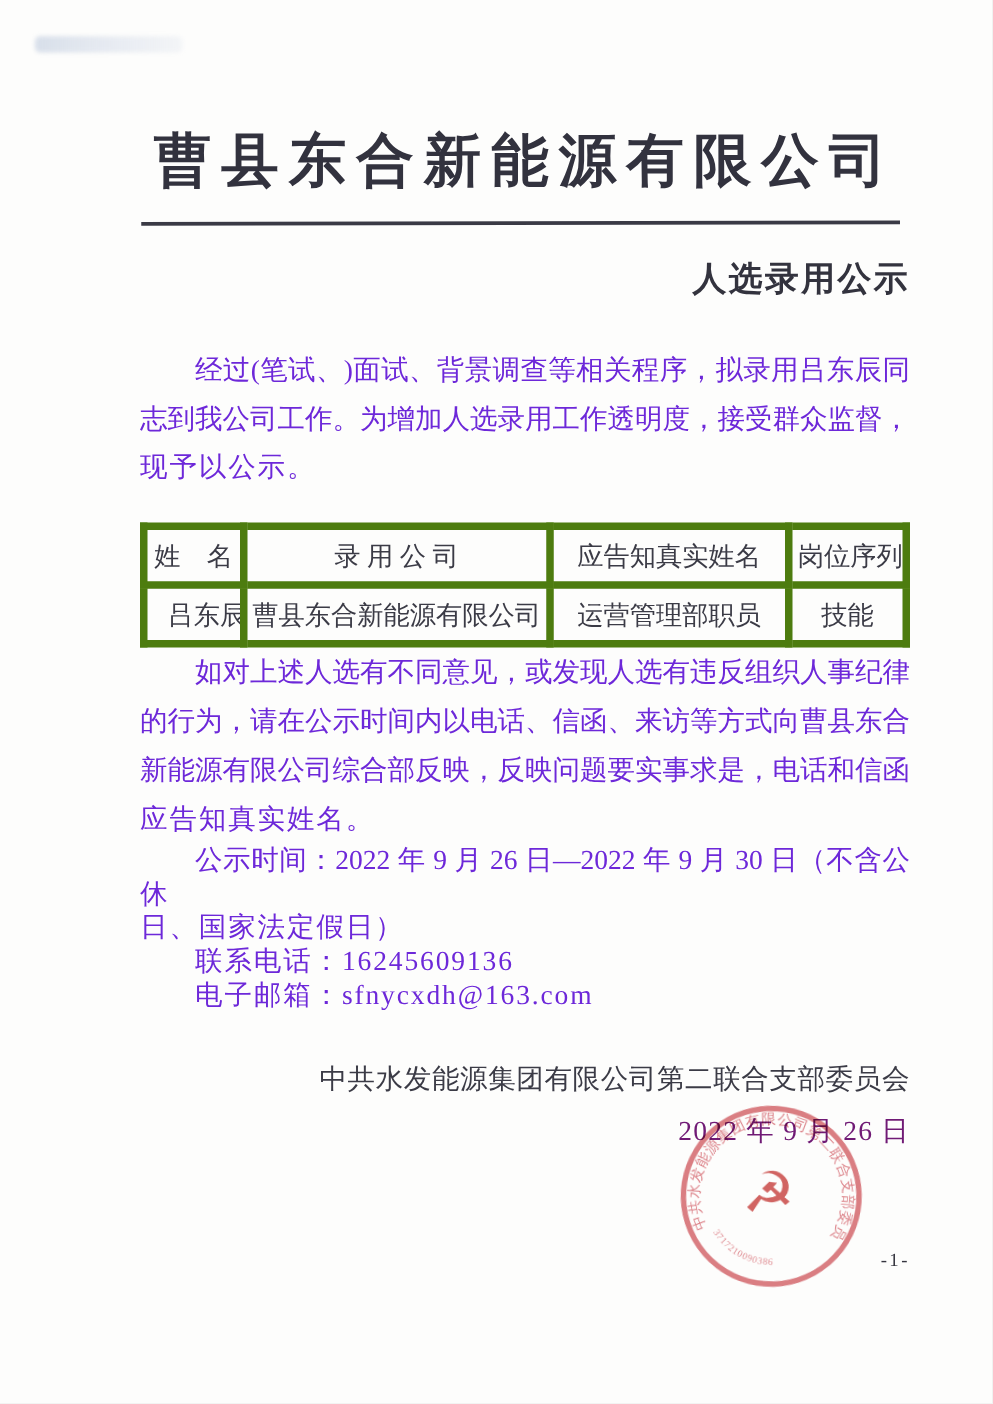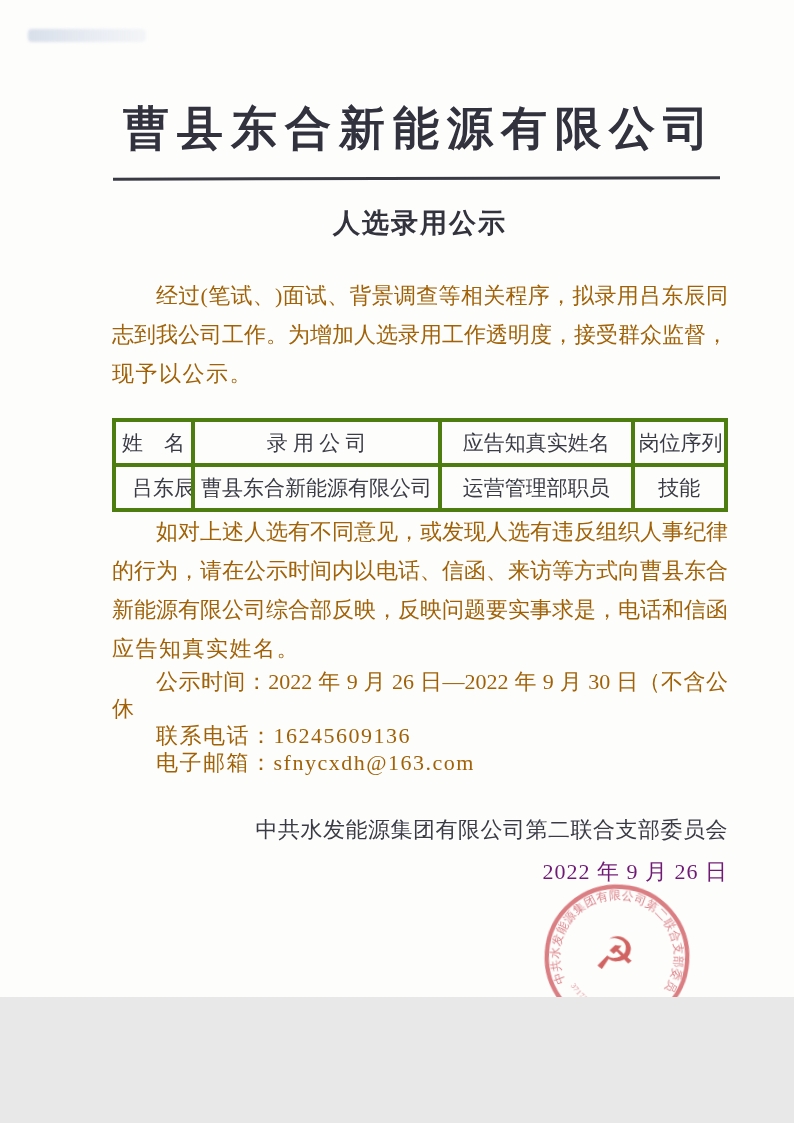--- a/index.html
+++ b/index.html
@@ -1,18 +1,18 @@
 <!DOCTYPE html>
 <html><head>
 <meta charset="utf-8">
 <style>
   html,body{margin:0;padding:0;background:#e8e8e8;}
   .page{
     position:relative;
-    width:794px;height:997px;
+    width:794px;height:1123px;
     margin:0 auto;
     background:#fdfdfc;
     overflow:hidden;
     font-family:"Liberation Serif","DejaVu Serif",serif;
     color:#3e3e49;
     box-sizing:border-box;
   }
   .content{
     position:relative;
     padding:0 66px 0 112px;
@@ -39,47 +39,47 @@
     margin-left:1px;margin-right:8px;
     height:3px;
     background:#3a3a45;
     transform:rotate(-0.12deg);
   }
   .subtitle{
     margin:0;
     margin-top:24px;
     font-size:27px;line-height:38px;
     font-weight:700;
-    text-align:center;
+    text-align:right;
     letter-spacing:2px;
     color:#33333e;
   }
   .body-line{
     font-size:22px;
     line-height:39px;
     text-align:justify;
-    color:#a16207;
+    color:#6d28d9;
   }
   .jl{text-align-last:justify;}
   .ll{text-align-last:left;letter-spacing:1.5px;}
   .indent{text-indent:2em;}
   .p1{margin-top:34px;}
   .p2{margin-top:0;}
   .notice{margin-top:0;}
   .notice .body-line{line-height:27px;}
   .doc-table{
     margin-top:25px;
     width:100%;
     border-collapse:collapse;
     table-layout:fixed;
     font-size:21px;
     color:#3b3b46;
   }
   .doc-table td{
-    border:4px solid #4d7c0f;
+    border:6px solid #4d7c0f;
     height:41px;
     text-align:center;
     padding:0 4px;
     overflow:hidden;
     white-space:nowrap;
   }
   .doc-table .c0{width:12%;}
   .doc-table .c1{width:41.5%;}
   .doc-table .c2{width:32%;}
   .doc-table .c3{width:14.5%;}
@@ -155,20 +155,21 @@
 
     <div class="p2">
       <div class="body-line jl indent">如对上述人选有不同意见，或发现人选有违反组织人事纪律</div>
       <div class="body-line jl">的行为，请在公示时间内以电话、信函、来访等方式向曹县东合</div>
       <div class="body-line jl">新能源有限公司综合部反映，反映问题要实事求是，电话和信函</div>
       <div class="body-line ll">应告知真实姓名。</div>
     </div>
 
     <div class="notice">
       <div class="body-line jl indent">公示时间：2022 年 9 月 26 日—2022 年 9 月 30 日（不含公休</div>
+      <div class="body-line ll">日、国家法定假日）</div>
       <div class="body-line ll indent">联系电话：16245609136</div>
       <div class="body-line ll indent">电子邮箱：sfnycxdh@163.com</div>
     </div>
 
     <div class="signature">中共水发能源集团有限公司第二联合支部委员会</div>
     <div class="sig-date">2022 年 9 月 26 日</div>
 
   </div>
 
   <div class="page-number">-1-</div>

